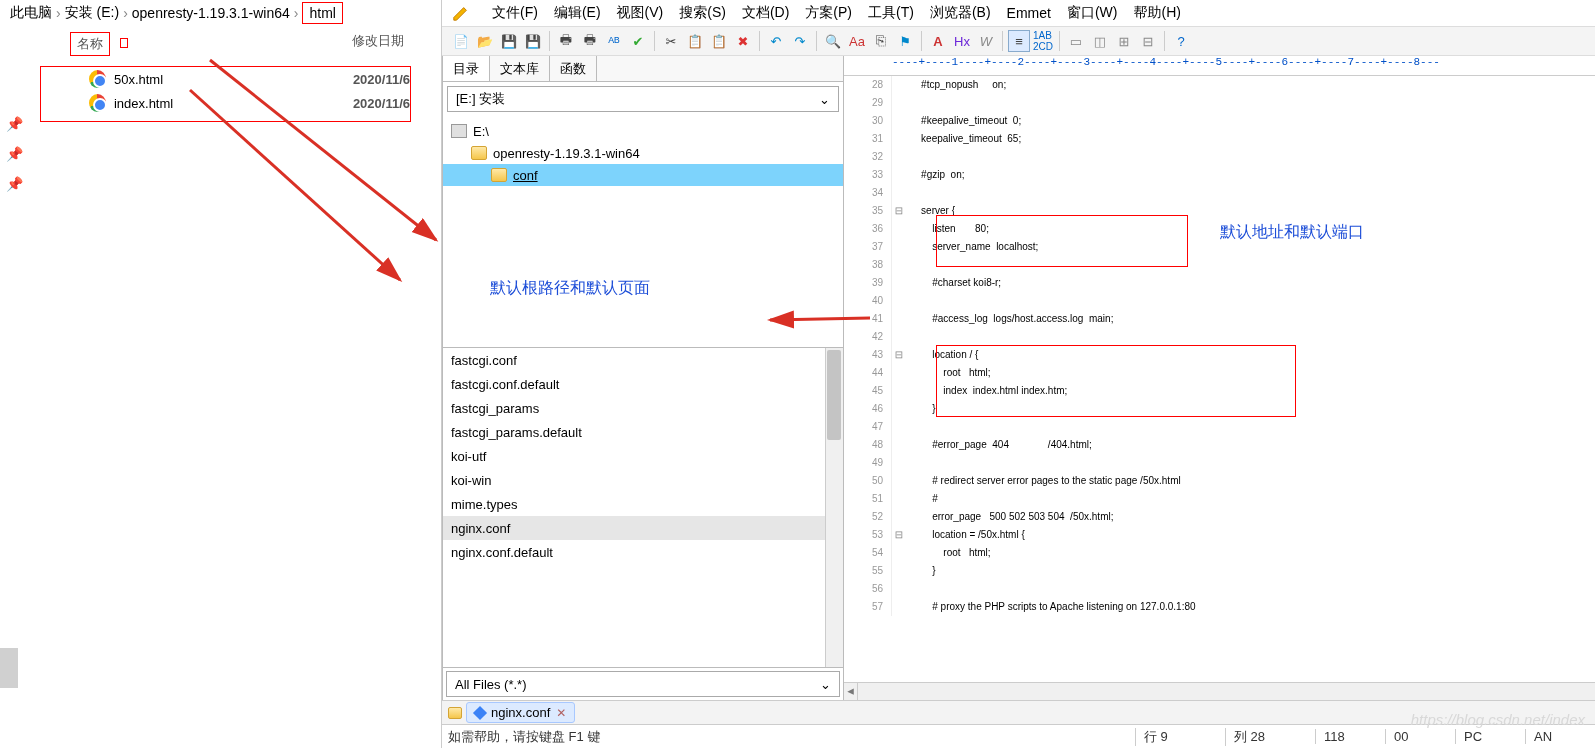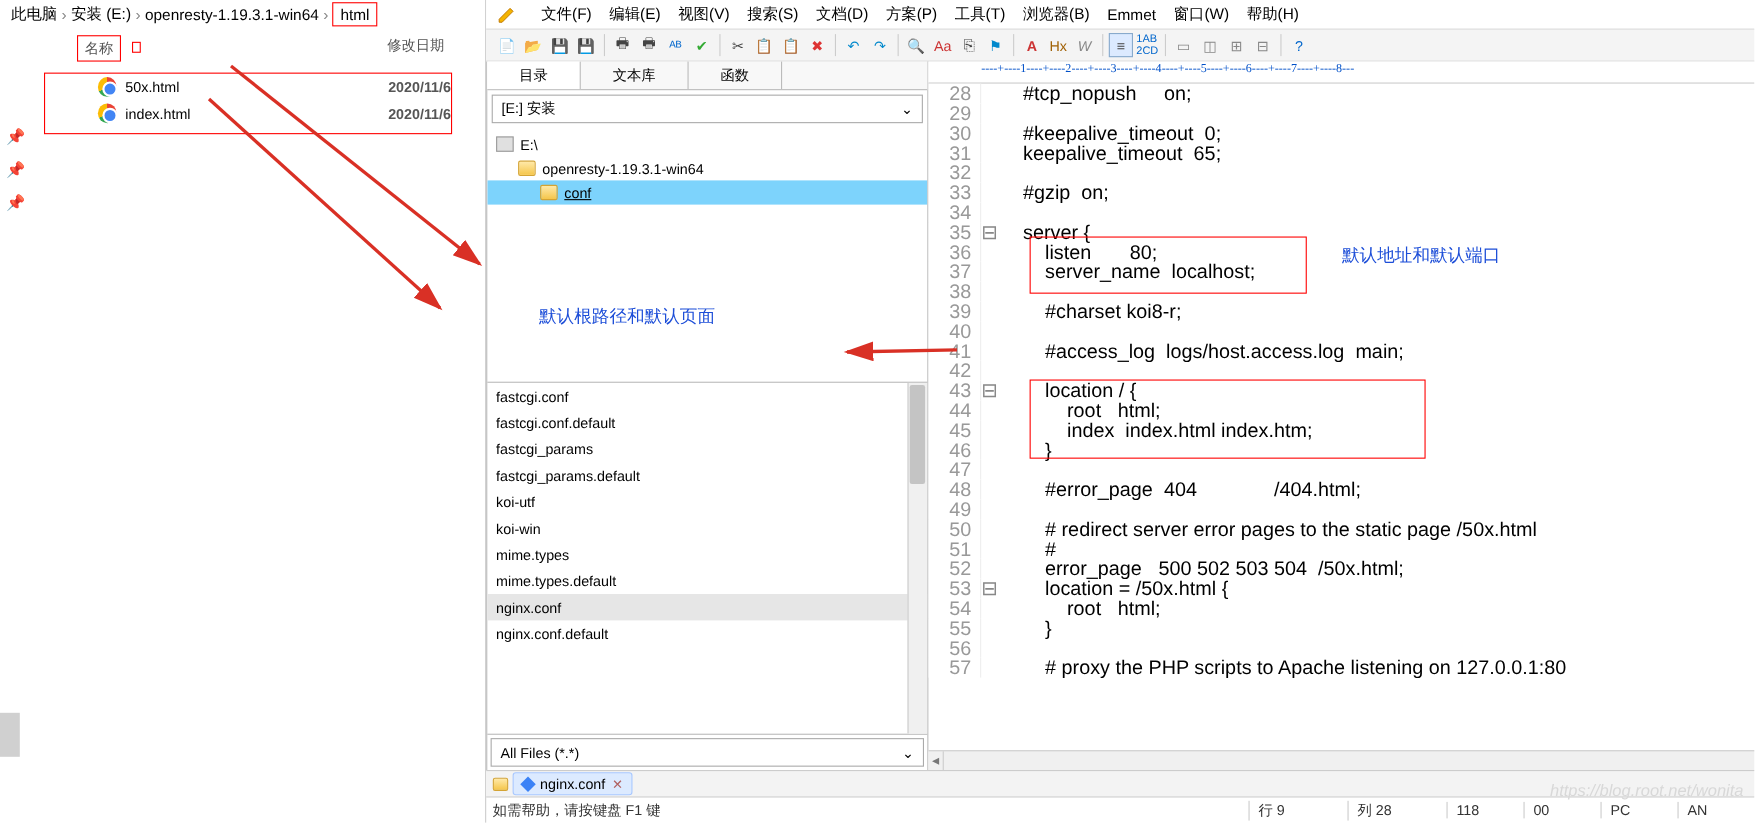--- a/index.html
+++ b/index.html
@@ -40,39 +40,39 @@
 .menubar { height:26px; display:flex; align-items:center; padding-left:10px; gap:16px; background:#fff; }
 .menubar span { font-size:14px; }
 .menu-icon { width:18px; height:18px; margin-right:6px; }
 .toolbar { height:30px; background:#f4f4f4; border-top:1px solid #ddd; border-bottom:1px solid #ddd; display:flex; align-items:center; padding-left:8px; gap:2px; }
 .tbtn { width:22px; height:22px; display:flex; align-items:center; justify-content:center; font-size:13px; color:#444; border:1px solid transparent; }
 .tsep { width:1px; height:20px; background:#ccc; margin:0 3px; }
 
 .ed-body { flex:1; display:flex; min-height:0; }
 .sidepanel { width:402px; border-right:1px solid #bbb; display:flex; flex-direction:column; border-left:1px solid #bbb; }
 .sp-tabs { display:flex; height:26px; background:#f8f8f8; border-bottom:1px solid #bbb; }
-.sp-tab { padding:4px 29px; border-right:1px solid #bbb; cursor:default; }
+.sp-tab { padding:4px 10px; border-right:1px solid #bbb; cursor:default; }
 .sp-tab.active { background:#fff; font-weight:500; }
 .sp-combo { height:26px; border:1px solid #aaa; margin:4px; display:flex; align-items:center; justify-content:space-between; padding:0 8px; background:#fff; }
 .sp-tree { flex:0 0 auto; height:232px; border-bottom:1px solid #bbb; overflow:auto; padding:4px 0; }
 .tree-row { display:flex; align-items:center; height:22px; padding-left:8px; }
 .tree-row.d1 { padding-left:28px; } .tree-row.d2 { padding-left:48px; }
 .tree-row.sel { background:#7dd3fc;text-decoration:underline; }
 .folder-icon { width:16px; height:14px; background:linear-gradient(#ffe9a8,#f5c64b); border:1px solid #d4a434; border-radius:2px; margin-right:6px; }
 .drive-icon { width:16px; height:14px; background:#e0e0e0; border:1px solid #999; margin-right:6px; }
 .sp-filelist { flex:1; overflow:auto; border-bottom:1px solid #bbb; position:relative; }
 .fl-row { height:24px; display:flex; align-items:center; padding-left:8px; }
 .fl-row.sel { background:#e6e6e6; }
 .fl-scroll { position:absolute; right:0; top:0; bottom:0; width:18px; background:#f0f0f0; border-left:1px solid #ccc; }
 .fl-thumb { position:absolute; right:2px; top:2px; width:14px; height:90px; background:#c4c4c4; border-radius:2px; }
 .sp-filter { height:26px; border:1px solid #aaa; margin:3px; display:flex; align-items:center; justify-content:space-between; padding:0 8px; }
 
 .code-area { flex:1; display:flex; flex-direction:column; min-width:0; }
-.ruler { height:20px; background:#fff; border-bottom:1px solid #ccc; font-family:Liberation Serif, serif; font-size:11px; color:#0050c8; white-space:nowrap; overflow:hidden; padding-left:48px; letter-spacing:0; position:relative; }
-.code-scroll { flex:1; overflow:auto; font-family:Consolas,"Courier New",monospace; font-size:18px; line-height:18px; position:relative; }
+.ruler { height:20px; background:#fff; border-bottom:1px solid #ccc; font-family:Liberation Mono, monospace; font-size:11px; color:#0050c8; white-space:nowrap; overflow:hidden; padding-left:48px; letter-spacing:0; position:relative; }
+.code-scroll { flex:1; overflow:auto; font-family:Consolas,"Courier New",monospace; font-size:10px; line-height:18px; position:relative; }
 .code-line { display:flex; height:18px; white-space:pre; }
 .gutter { width:48px; text-align:right; padding-right:8px; color:#999; background:#fff; border-right:1px solid #eee; user-select:none; }
 .fold { width:14px; text-align:center; color:#888; }
 .codetext { padding-left:4px; color:#000; }
 .bottom-scroll { height:18px; background:#f0f0f0; border-top:1px solid #ccc; display:flex; }
 .bs-left { width:14px; border-right:1px solid #ccc; text-align:center; color:#777; }
 
 .doctabs { height:24px; background:#f3f3f3; border-top:1px solid #ccc; display:flex; align-items:center; padding-left:6px; gap:4px; }
 .doctab { display:flex; align-items:center; gap:6px; padding:2px 8px; background:#dceaff; border:1px solid #a8c8ff; border-radius:3px; font-size:13px; }
 .dt-folder { width:14px; height:12px; background:linear-gradient(#ffe9a8,#f5c64b); border:1px solid #d4a434; border-radius:2px; }
@@ -168,21 +168,21 @@
       <div class="tsep"></div>
       <div class="tbtn" style="color:#08c">↶</div>
       <div class="tbtn" style="color:#08c">↷</div>
       <div class="tsep"></div>
       <div class="tbtn" style="color:#06c">🔍</div>
       <div class="tbtn" style="color:#c33">Aa</div>
       <div class="tbtn">⎘</div>
       <div class="tbtn" style="color:#08c">⚑</div>
       <div class="tsep"></div>
       <div class="tbtn" style="color:#c33;font-weight:bold">A</div>
-      <div class="tbtn" style="color:#a16207">Hx</div>
+      <div class="tbtn" style="color:#6d28d9">Hx</div>
       <div class="tbtn" style="color:#888;font-style:italic">W</div>
       <div class="tsep"></div>
       <div class="tbtn" style="background:#dceaff;border-color:#8ac">≡</div>
       <div class="tbtn" style="color:#06c;font-size:10px">1AB<br>2CD</div>
       <div class="tsep"></div>
       <div class="tbtn" style="color:#888">▭</div>
       <div class="tbtn" style="color:#888">◫</div>
       <div class="tbtn" style="color:#888">⊞</div>
       <div class="tbtn" style="color:#888">⊟</div>
       <div class="tsep"></div>
@@ -217,21 +217,20 @@
         </div>
         <div class="sp-filelist">
           <div id="filelist-rows">
               <div class="fl-row">fastcgi.conf</div>
               <div class="fl-row">fastcgi.conf.default</div>
               <div class="fl-row">fastcgi_params</div>
               <div class="fl-row">fastcgi_params.default</div>
               <div class="fl-row">koi-utf</div>
               <div class="fl-row">koi-win</div>
               <div class="fl-row">mime.types</div>
-              <div class="fl-row">mime.types.default</div>
               <div class="fl-row sel">nginx.conf</div>
               <div class="fl-row">nginx.conf.default</div>
             </div>
           <div class="fl-scroll">
               <div class="fl-thumb"></div>
             </div>
         </div>
         <div class="sp-filter">
           <span>All Files (*.*)</span>
           <span>⌄</span>
@@ -311,13 +310,13 @@
       </marker>
     </defs>
   <line x1="210" y1="60" x2="436" y2="240" stroke="#d93025" stroke-width="3" marker-end="url(#ah)"></line>
   <line x1="190" y1="90" x2="400" y2="280" stroke="#d93025" stroke-width="3" marker-end="url(#ah)"></line>
   <line x1="870" y1="318" x2="770" y2="320" stroke="#d93025" stroke-width="3" marker-end="url(#ah)"></line>
 </svg>
 
 <div class="code-hbox hbox1"></div>
 <div class="code-hbox hbox2"></div>
 
-<div class="watermark">https://blog.root.net/wonita</div>
+<div class="watermark">https://blog.csdn.net/index</div>
 
 </body></html>

